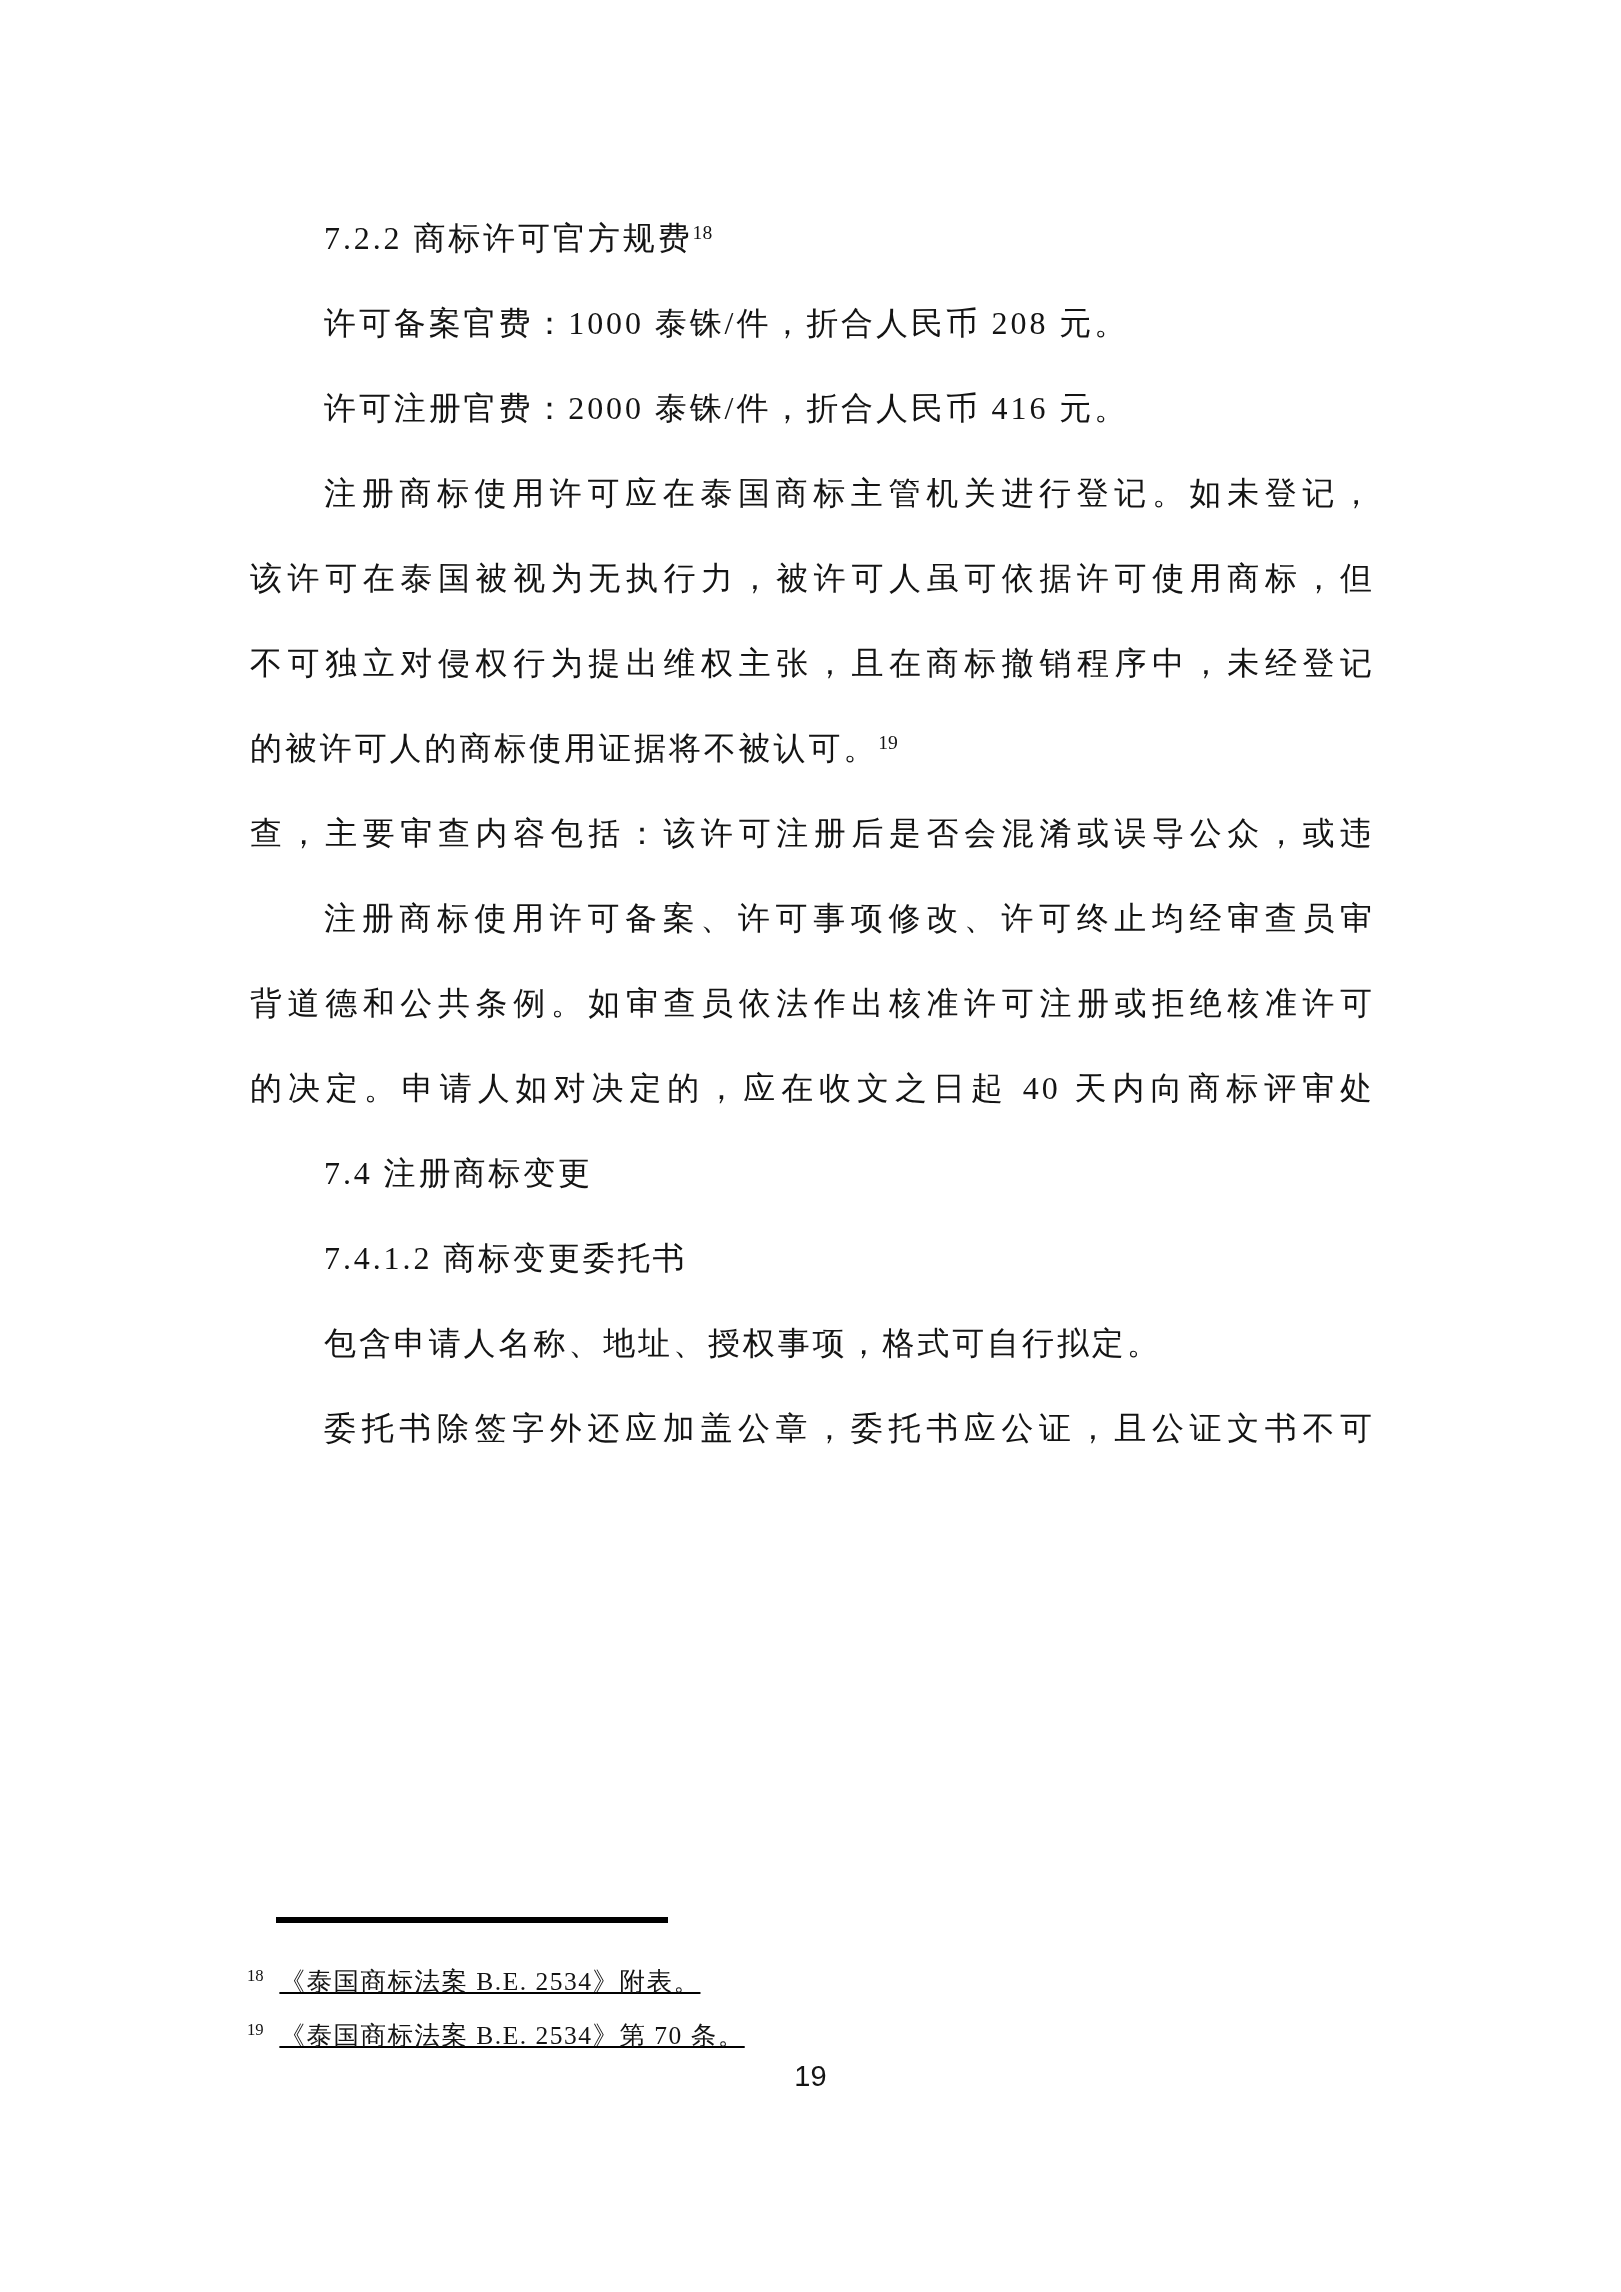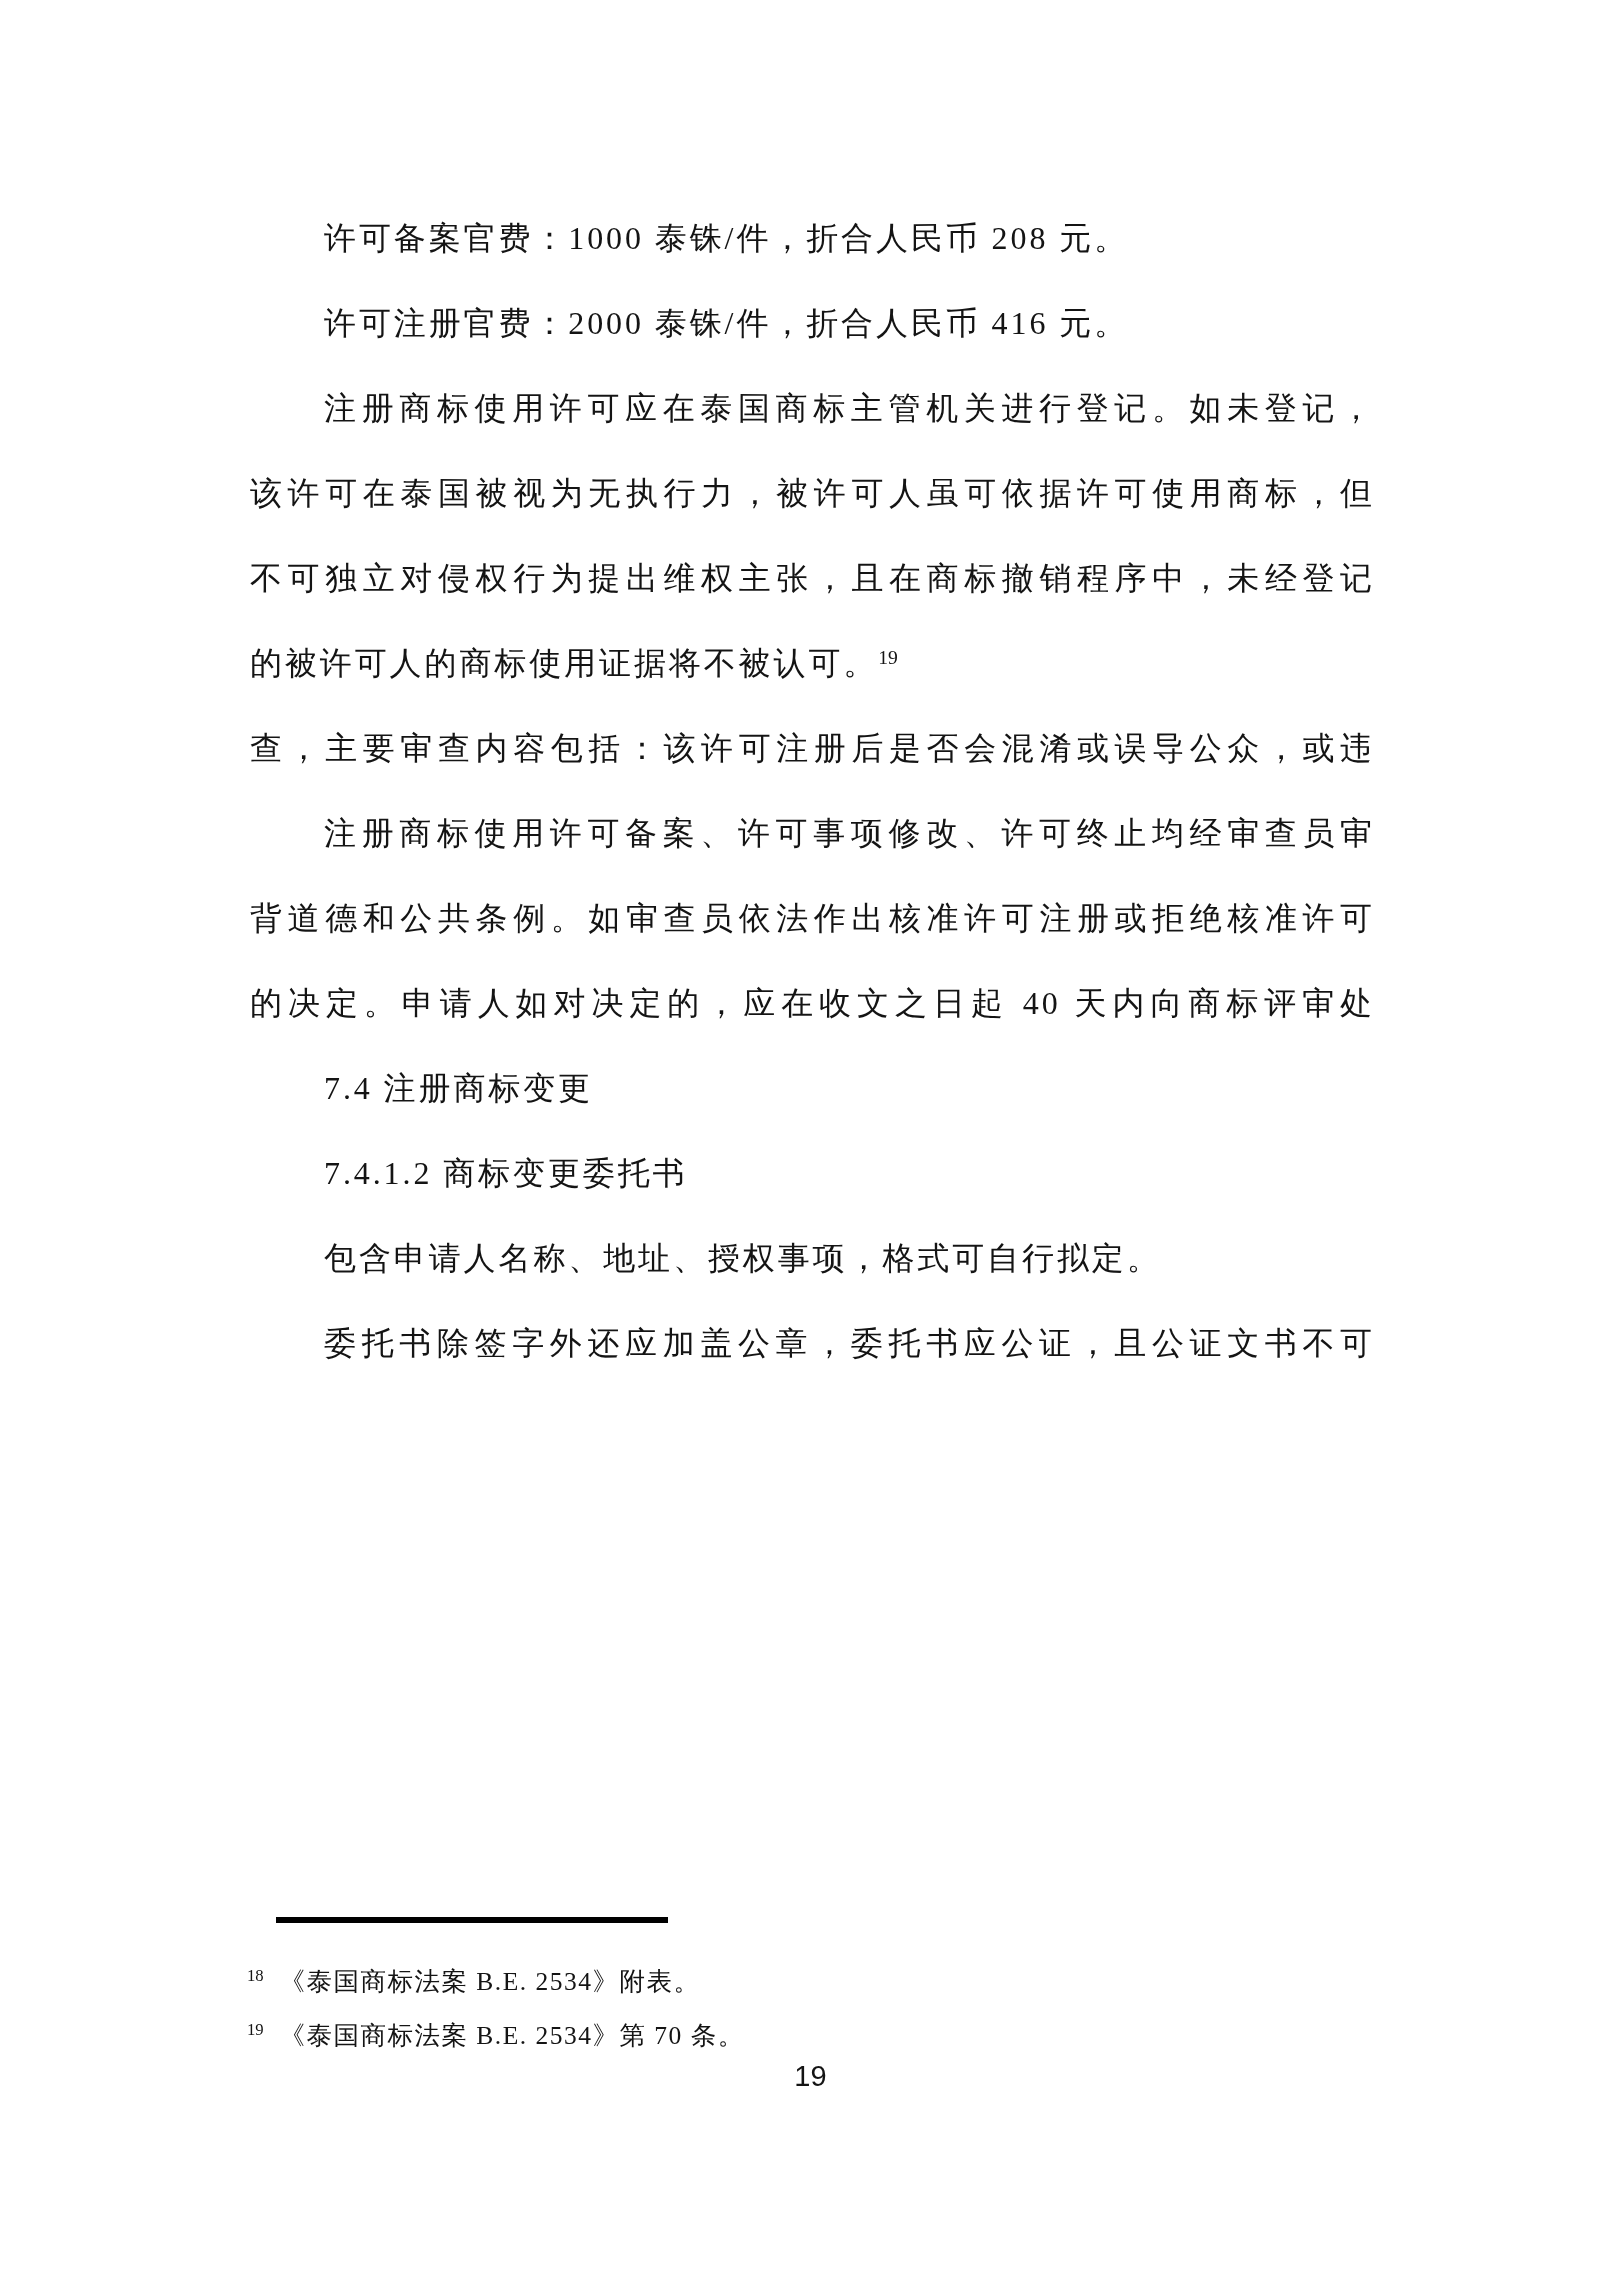--- a/index.html
+++ b/index.html
@@ -45,20 +45,21 @@
     top: 1917px;
     width: 392px;
     height: 5.9px;
     background: #000000;
   }
   .footnotes {
     position: absolute;
     left: 247px;
     top: 1949px;
     width: 1127px;
+    text-decoration: underline;
   }
   .footnote {
     font-size: 25.5px;
     line-height: 54px;
     height: 54px;
     letter-spacing: 1.5px;
     color: #141414;
     white-space: nowrap;
   }
   .fn-marker {
@@ -76,20 +77,21 @@
     text-align: center;
     font-family: "Liberation Sans", "DejaVu Sans", sans-serif;
     font-size: 29px;
     color: #141414;
   }
 </style>
 </head>
 <body>
 
 <div class="doc-body">
+  <div class="line indent"><span>7.2.2 商标许可官方规费</span><sup class="fn-ref">18</sup></div>
   <div class="line indent"><span>许可备案官费：1000 泰铢/件，折合人民币 208 元。</span></div>
   <div class="line indent"><span>许可注册官费：2000 泰铢/件，折合人民币 416 元。</span></div>
   <div class="line indent fill"><span>注册商标使用许可应在泰国商标主管机关进行登记。如未登记，</span></div>
   <div class="line fill"><span>该许可在泰国被视为无执行力，被许可人虽可依据许可使用商标，但</span></div>
   <div class="line fill"><span>不可独立对侵权行为提出维权主张，且在商标撤销程序中，未经登记</span></div>
   <div class="line"><span>的被许可人的商标使用证据将不被认可。</span><sup class="fn-ref">19</sup></div>
   <div class="line fill"><span>查，主要审查内容包括：该许可注册后是否会混淆或误导公众，或违</span></div>
   <div class="line indent fill"><span>注册商标使用许可备案、许可事项修改、许可终止均经审查员审</span></div>
   <div class="line fill"><span>背道德和公共条例。如审查员依法作出核准许可注册或拒绝核准许可</span></div>
   <div class="line fill"><span>的决定。申请人如对决定的，应在收文之日起 40 天内向商标评审处</span></div>

